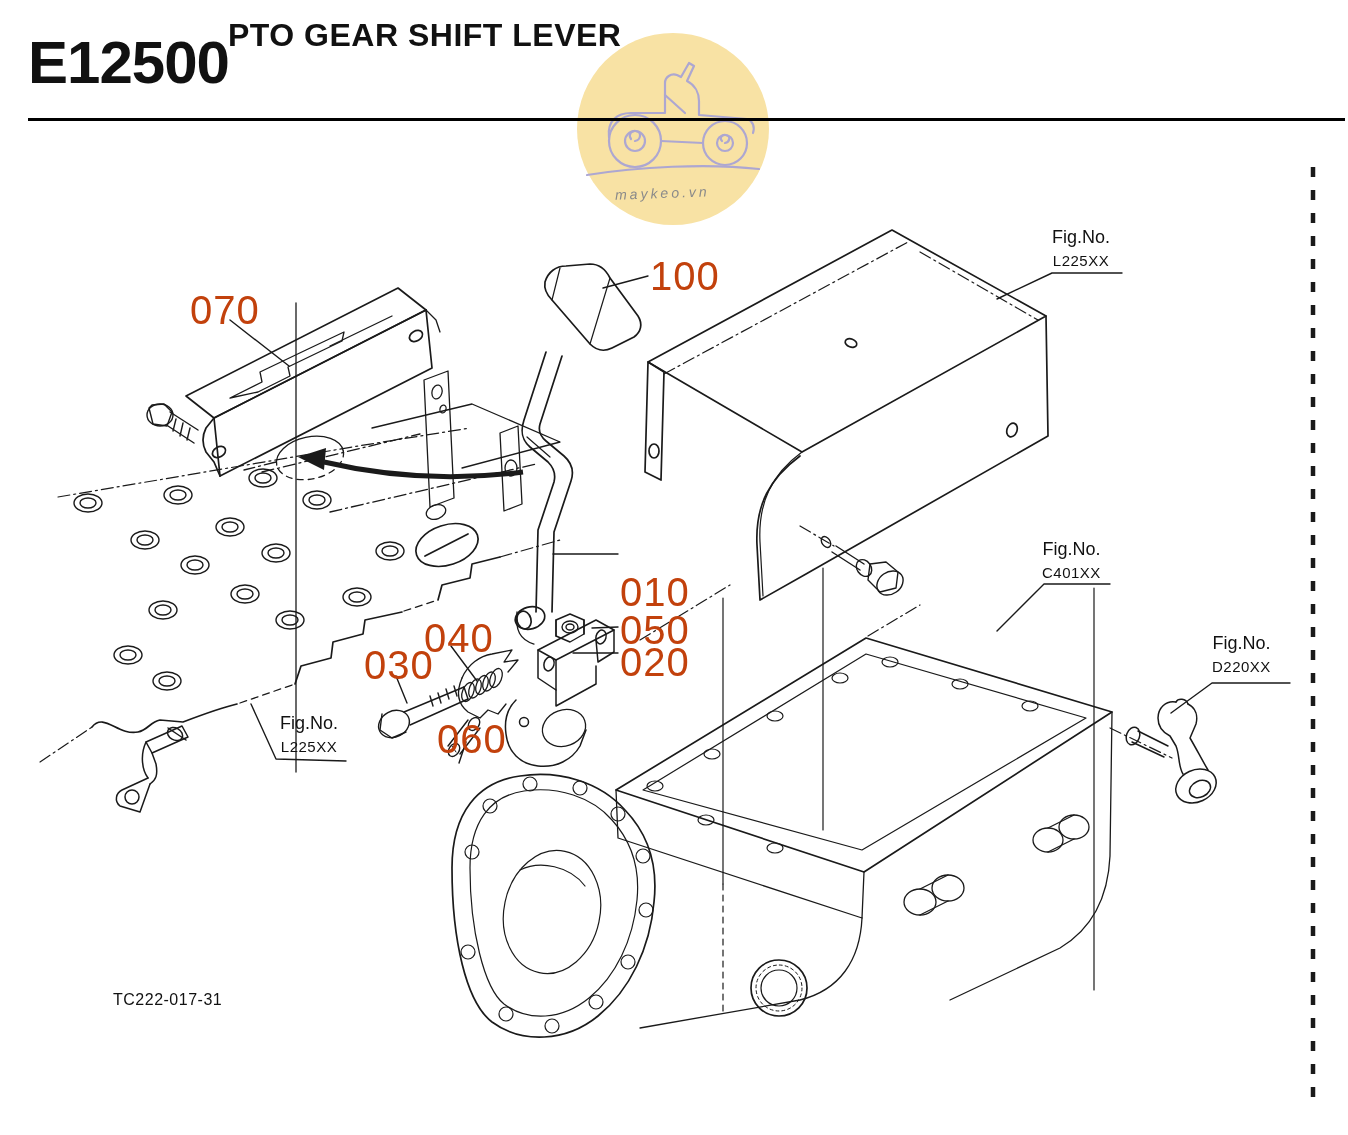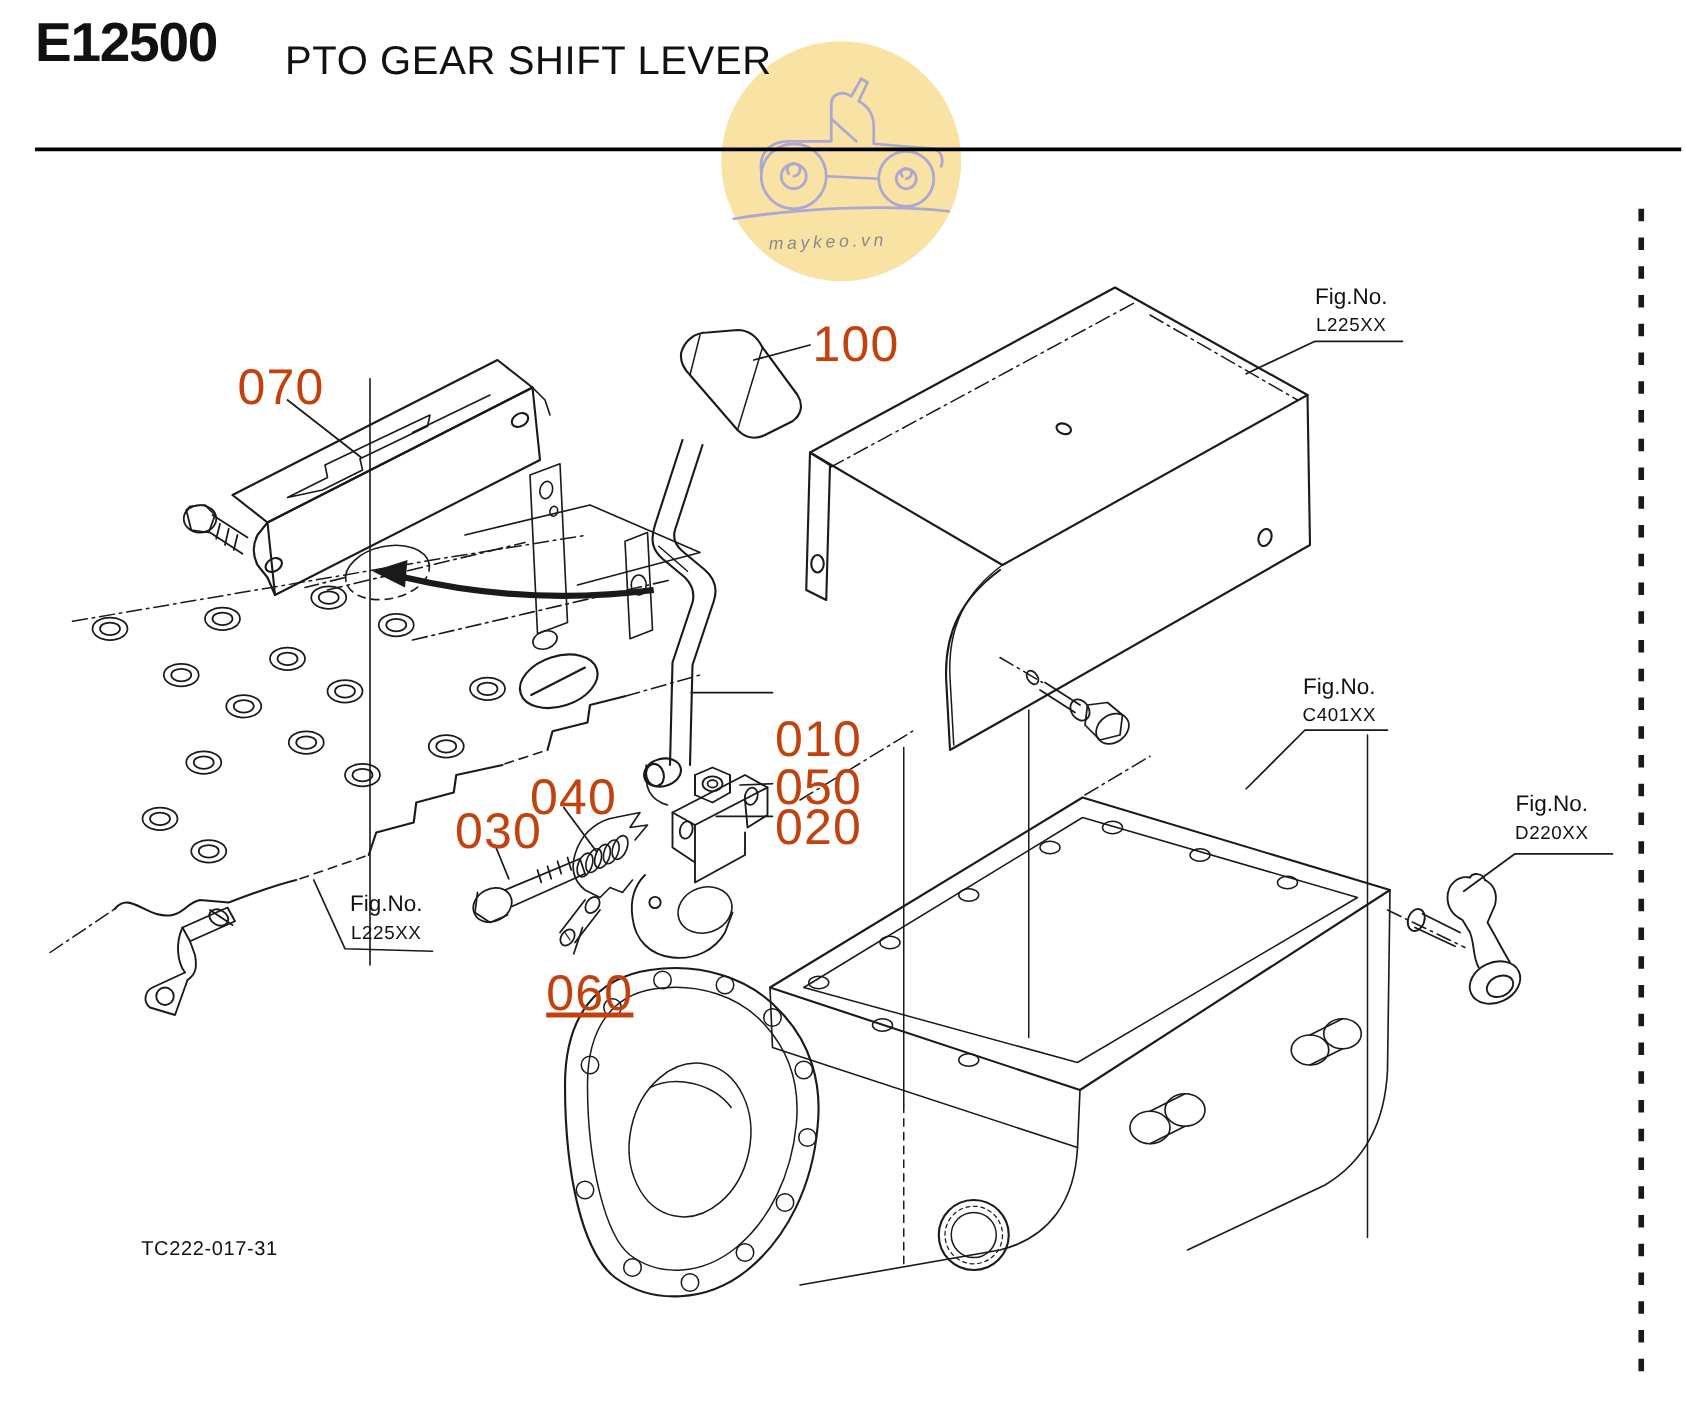--- a/index.html
+++ b/index.html
@@ -1,39 +1,39 @@
 <!DOCTYPE html>
 <html><head>
 <meta charset="utf-8">
 <style>
   html,body{margin:0;padding:0;background:#ffffff;}
   #page{position:relative;width:1348px;height:1135px;background:#ffffff;overflow:hidden;
         font-family:"Liberation Sans", sans-serif;color:#111;}
   
-  #hdr-code{position:absolute;left:28px;top:10px;font-size:44px;font-weight:bold;letter-spacing:-1px;}
+  #hdr-code{position:absolute;left:28px;top:28px;font-size:60px;font-weight:bold;letter-spacing:-1px;}
   #hdr-titles{position:absolute;left:228px;top:14px;}
   #hdr-title-vi{font-size:30px;font-weight:bold;letter-spacing:0.2px;white-space:nowrap;}
-  #hdr-title-en{font-size:32px;font-weight:normal;margin-top:16px;letter-spacing:0.5px;}
+  #hdr-title-en{font-size:32px;font-weight:bold;margin-top:3px;letter-spacing:0.5px;}
   #hdr-rule{position:absolute;left:28px;top:118px;width:1317px;height:3px;background:#000;}
   
   #wm{position:absolute;left:577px;top:33px;width:192px;height:192px;border-radius:50%;
       background:#f8e2a4;z-index:0;}
   #wm svg{position:absolute;left:0;top:0;}
   #wm-text{position:absolute;left:38px;top:152px;font-size:14px;font-style:italic;
            color:#8a8a8a;letter-spacing:3px;transform:rotate(-2deg);}
   
   #art{position:absolute;left:0;top:0;z-index:1;}
   .plabel{position:absolute;font-size:40px;color:#c2410c;letter-spacing:1px;z-index:2;white-space:nowrap;}
   .figref{position:absolute;z-index:2;white-space:nowrap;line-height:23px;text-align:center;}
   .figref .l1{font-size:18px;}
   .figref .l2{font-size:15px;letter-spacing:0.5px;}
   #drawnum{position:absolute;left:113px;top:991px;font-size:16px;letter-spacing:0.5px;z-index:2;}
   .pl0{left:190px;top:288px;} .pl1{left:650px;top:254px;} .pl2{left:620px;top:538px;margin-top:32px;}
   .pl3{left:620px;top:608px;} .pl4{left:620px;top:640px;text-align:right;} .pl5{left:424px;top:616px;}
-  .pl6{left:364px;top:643px;} .pl7{left:437px;top:773px;text-decoration:underline;}
+  .pl6{left:364px;top:643px;} .pl7{left:437px;top:717px;}
   .fr0{left:1052px;top:226px;} .fr1{left:1042px;top:538px;} .fr2{left:1212px;top:632px;} .fr3{left:280px;top:712px;}
 </style>
 </head>
 <body>
 
 <div id="page">
 
   <div id="wm">
     <svg width="192" height="192" viewBox="0 0 192 192">
       <g fill="none" stroke="#a9a4d4" stroke-width="2.2" stroke-linecap="round" stroke-linejoin="round" opacity="0.95">

